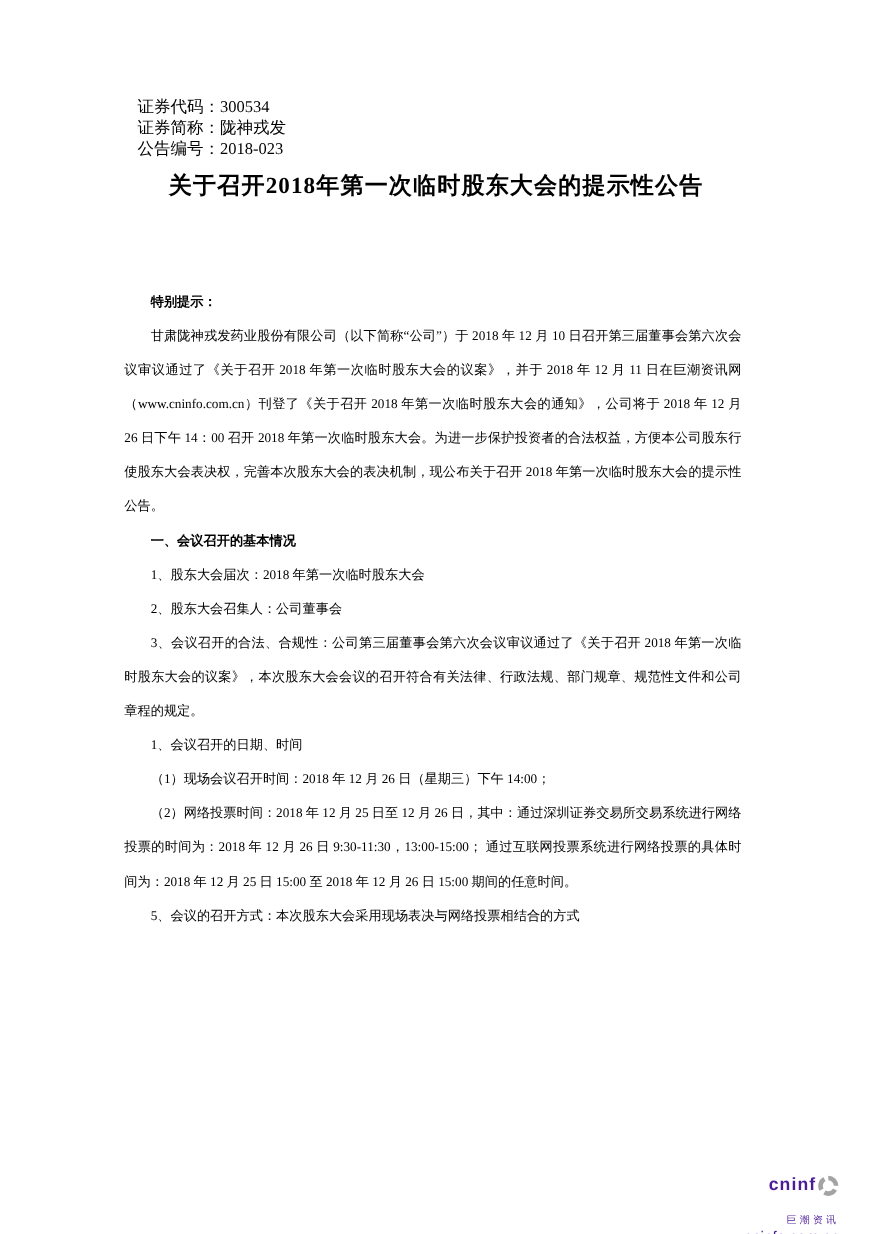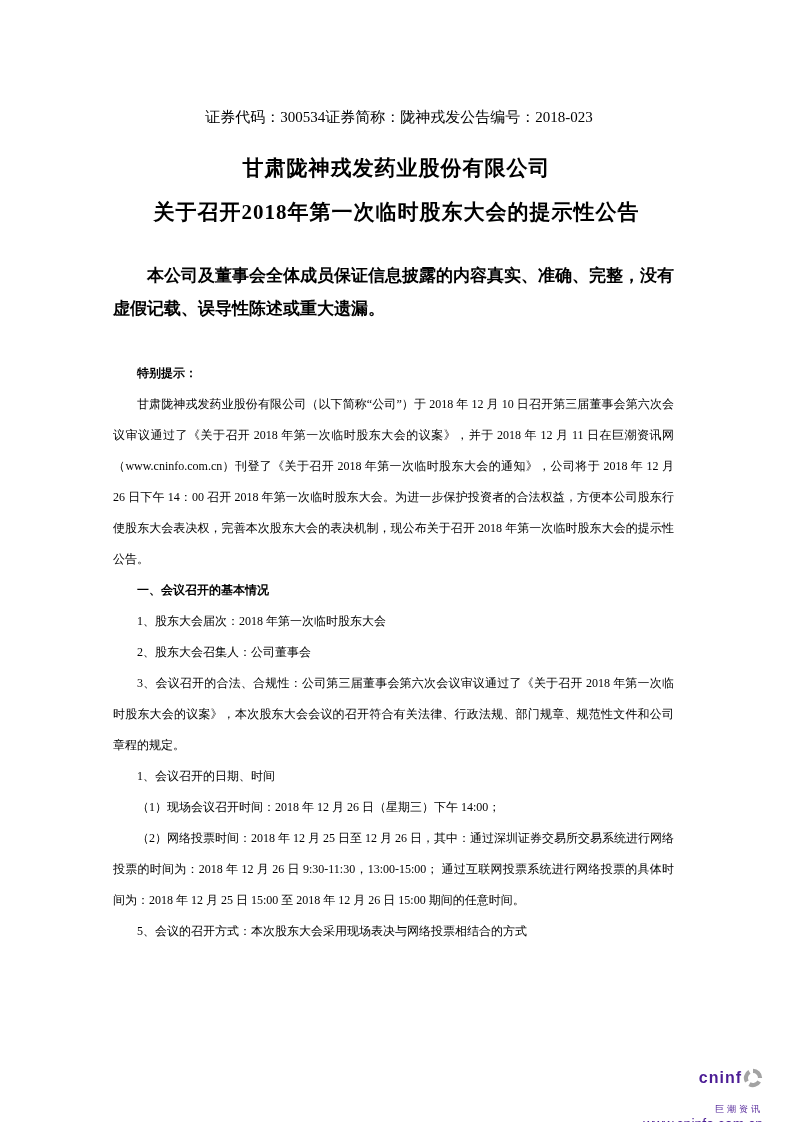--- a/index.html
+++ b/index.html
@@ -6,25 +6,26 @@
   .page {
     position:relative;
     width:793px; height:1122px;
     background:#ffffff;
     font-family:"Liberation Serif","DejaVu Serif",serif;
     color:#000;
     overflow:hidden;
   }
   .header-row {
     position:absolute;
-    top:108px; left:125px; right:120px;
+    top:88px; left:125px; right:120px;
     display:flex;
-    justify-content:center;
+    justify-content:space-between;
     font-size:15px;
     white-space:nowrap;
+    flex-direction:column;
   }
   .titles {
     position:absolute;
     top:146px; left:0; right:0;
     text-align:center;
     font-weight:700;
     font-size:21px;
     line-height:44px;
     letter-spacing:1px;
   }
@@ -69,26 +70,24 @@
 
 <div class="page">
 
   <div class="header-row">
     <span>证券代码：300534</span>
     <span>证券简称：陇神戎发</span>
     <span>公告编号：2018-023</span>
   </div>
 
   <div class="titles">
-    <div>甘肃陇神戎发药业股份有限公司</div>
     <div>关于召开2018年第一次临时股东大会的提示性公告</div>
   </div>
 
   <div class="main">
-    <p class="disclaimer">本公司及董事会全体成员保证信息披露的内容真实、准确、完整，没有虚假记载、误导性陈述或重大遗漏。</p>
 
     <div class="flow">
       <p class="bold">特别提示：</p>
       <p>甘肃陇神戎发药业股份有限公司（以下简称“公司”）于 2018 年 12 月 10 日召开第三届董事会第六次会议审议通过了《关于召开 2018 年第一次临时股东大会的议案》，并于 2018 年 12 月 11 日在巨潮资讯网（www.cninfo.com.cn）刊登了《关于召开 2018 年第一次临时股东大会的通知》，公司将于 2018 年 12 月 26 日下午 14：00 召开 2018 年第一次临时股东大会。为进一步保护投资者的合法权益，方便本公司股东行使股东大会表决权，完善本次股东大会的表决机制，现公布关于召开 2018 年第一次临时股东大会的提示性公告。</p>
       <p class="bold">一、会议召开的基本情况</p>
       <p>1、股东大会届次：2018 年第一次临时股东大会</p>
       <p>2、股东大会召集人：公司董事会</p>
       <p>3、会议召开的合法、合规性：公司第三届董事会第六次会议审议通过了《关于召开 2018 年第一次临时股东大会的议案》，本次股东大会会议的召开符合有关法律、行政法规、部门规章、规范性文件和公司章程的规定。</p>
       <p>1、会议召开的日期、时间</p>
       <p>（1）现场会议召开时间：2018 年 12 月 26 日（星期三）下午 14:00；</p>

